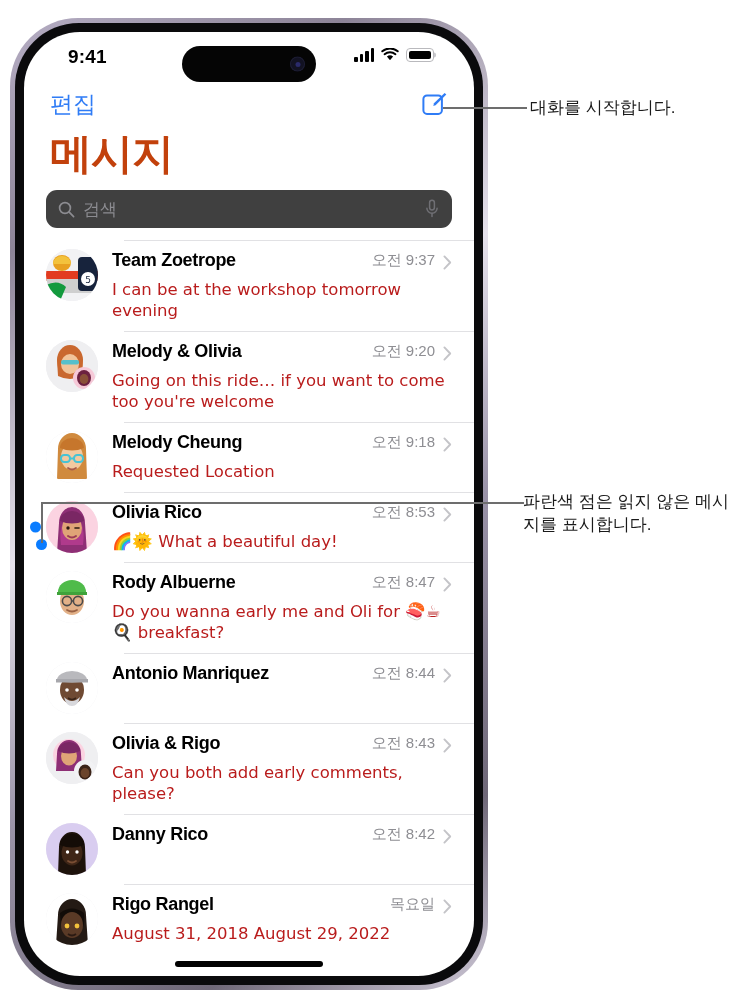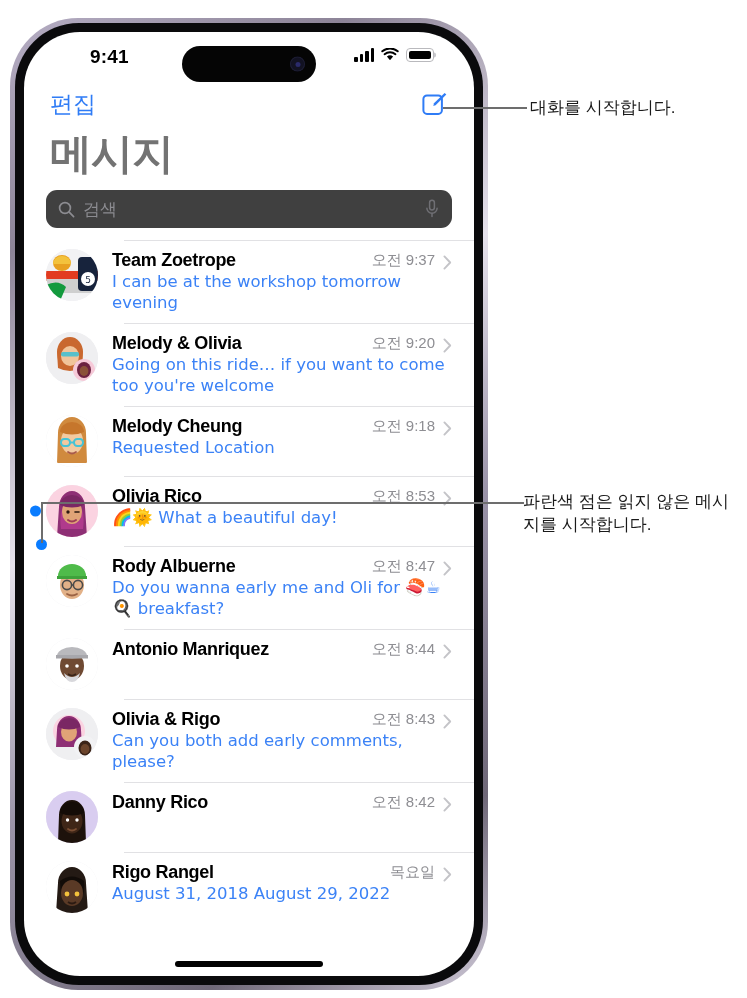--- a/index.html
+++ b/index.html
@@ -31,21 +31,21 @@
     border-radius: 56px;
     background: #ffffff;
     overflow: hidden;
   }
 
   
   .status-bar {
     position: relative; height: 52px;
   }
   .status-time {
-    position: absolute; left: 66px; top: 14px;
+    position: absolute; left: 44px; top: 14px;
     font-size: 19px; font-weight: bold; color: #000;
     letter-spacing: .2px;
   }
   .dynamic-island {
     position: absolute; left: 50%; transform: translateX(-50%); top: 14px;
     width: 134px; height: 36px; border-radius: 20px;
     background: #050505;
   }
   .island-cam {
     position: absolute; right: 11px; top: 50%; transform: translateY(-50%);
@@ -89,21 +89,21 @@
   }
   .edit-btn {
     font-size: 23px; color: #2f7cf6; cursor: pointer; line-height: 1;
   }
   .compose-btn {
     width: 26px; height: 26px; cursor: pointer;
     display:flex; align-items:center; justify-content:center;
   }
   .page-title {
     padding: 6px 26px 0 26px;
-    font-size: 42px; font-weight: bold; color: #737373;
+    font-size: 42px; font-weight: bold; color: #c2410c;
     letter-spacing: -1px; line-height: 1.12;
   }
 
   
   .search-wrap { padding: 13px 22px 0 22px; }
   .search-bar {
     height: 38px; border-radius: 11px; background: #404040;
     display: flex; align-items: center; padding: 0 12px; gap: 8px;
     cursor: text;
   }
@@ -132,22 +132,22 @@
   .row-top { display: flex; align-items: center; }
   .row-name {
     font-size: 18px; font-weight: bold; color: #000; flex: 1;
     letter-spacing: -.3px;
   }
   .row-time { font-size: 15px; color: #8e8e93; margin-right: 8px; white-space: nowrap; }
   .chev {
     width: 9px; height: 15px; flex: 0 0 9px; position: relative; top: 2px;
   }
   .row-preview {
-    font-size: 16.5px; color: #3b82f6; line-height: 1.27;
-    margin-top: 1px; word-wrap: break-word;
+    font-size: 16.5px; color: #b91c1c; line-height: 1.27;
+    margin-top: 9px; word-wrap: break-word;
   }
   .unread-dot-slot {
     position: absolute; left: 6px; top: 50%; transform: translateY(-50%);
     width: 11px; height: 11px; border-radius: 50%;
   }
   .unread-dot-slot.on { background: #0a7cff; }
 
   
   .home-indicator {
     position: absolute; left: 50%; bottom: 9px; transform: translateX(-50%);
@@ -450,15 +450,15 @@
       </div>
     </div>
   </div>
 
   <div class="leader" style="left:443px; top:107px; width:84px; height:2px;"></div>
   <div class="callout" style="left:530px; top:96px; width:210px;">대화를 시작합니다.</div>
 
   <div class="leader-dot" style="left:36px; top:539px;"></div>
   <div class="leader" style="left:40.5px; top:503px; width:2px; height:40px;"></div>
   <div class="leader" style="left:40.5px; top:502px; width:483px; height:2px;"></div>
-  <div class="callout" style="left:523px; top:490px; width:222px;">파란색 점은 읽지 않은 메시지를 시작합니다.</div>
+  <div class="callout" style="left:523px; top:490px; width:222px;">파란색 점은 읽지 않은 메시지를 표시합니다.</div>
 
 </div>
 
 </body></html>

